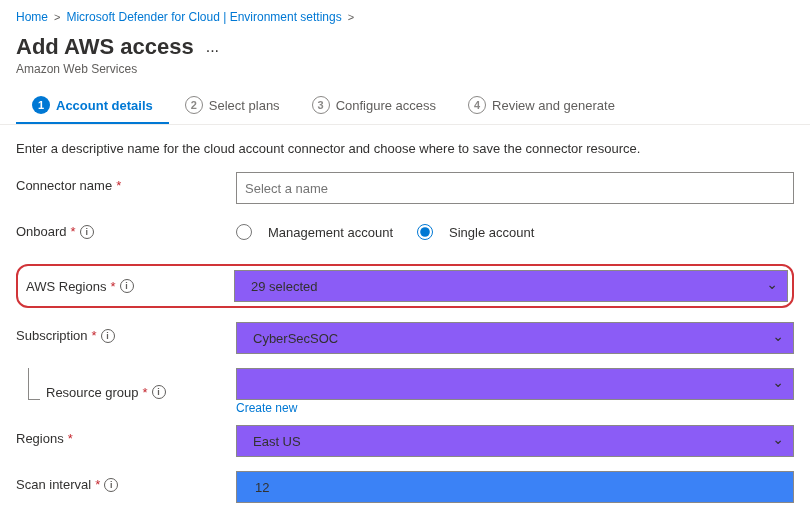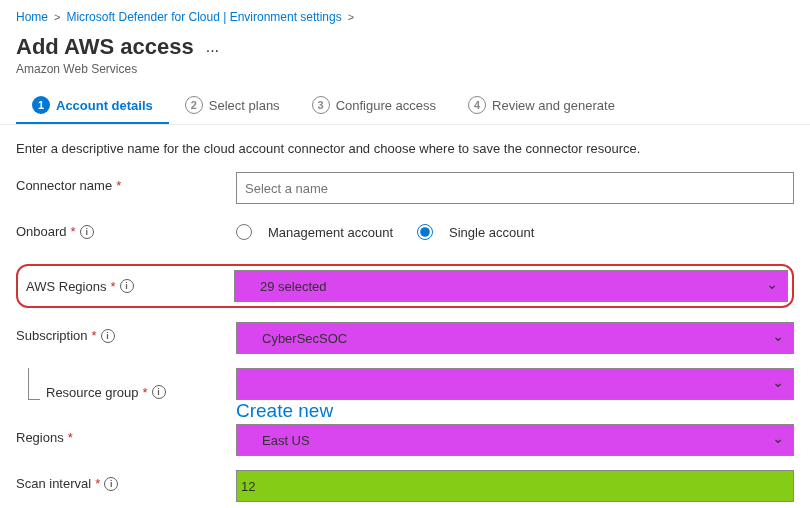--- a/index.html
+++ b/index.html
@@ -136,24 +136,24 @@
       padding: 0 8px;
       font-size: 13px;
       color: #605e5c;
       outline: none;
       background: #fff;
     }
     .select-input {
       width: 100%;
       height: 32px;
       border: 1px solid #8a8886;
-      padding: 0 25px;
-      font-size: 13px;
-      color: #323130;
-      background: #d946ef;
+      padding: 0 16px;
+      font-size: 13px;
+      color: #323130;
+      background: #8b5cf6;
       appearance: none;
       -webkit-appearance: none;
       cursor: pointer;
       outline: none;
     }
     .select-wrapper {
       position: relative;
       width: 100%;
     }
     .select-wrapper::after {
@@ -222,34 +222,34 @@
       height: 32px;
       border-left: 1px solid #8a8886;
       border-bottom: 1px solid #8a8886;
       margin-left: 12px;
       margin-bottom: 10px;
       flex-shrink: 0;
     }
     .create-new-link {
       color: #0078d4;
       text-decoration: none;
-      font-size: 19px;
+      font-size: 12px;
       cursor: pointer;
       display: inline-block;
-      margin-bottom: 0;
+      margin-bottom: 8px;
     }
     .scan-interval-input {
       width: 100%;
       height: 32px;
       border: 1px solid #8a8886;
-      padding: 0 4px;
+      padding: 0 18px;
       font-size: 13px;
       color: #323130;
       outline: none;
-      background: #84cc16;
+      background: #3b82f6;
     }
   </style>
 </head>
 <body>
 
 <div class="breadcrumb">
   <a href="#">Home</a>
   <span class="chevron">&gt;</span>
   <a href="#">Microsoft Defender for Cloud | Environment settings</a>
   <span class="chevron">&gt;</span>

